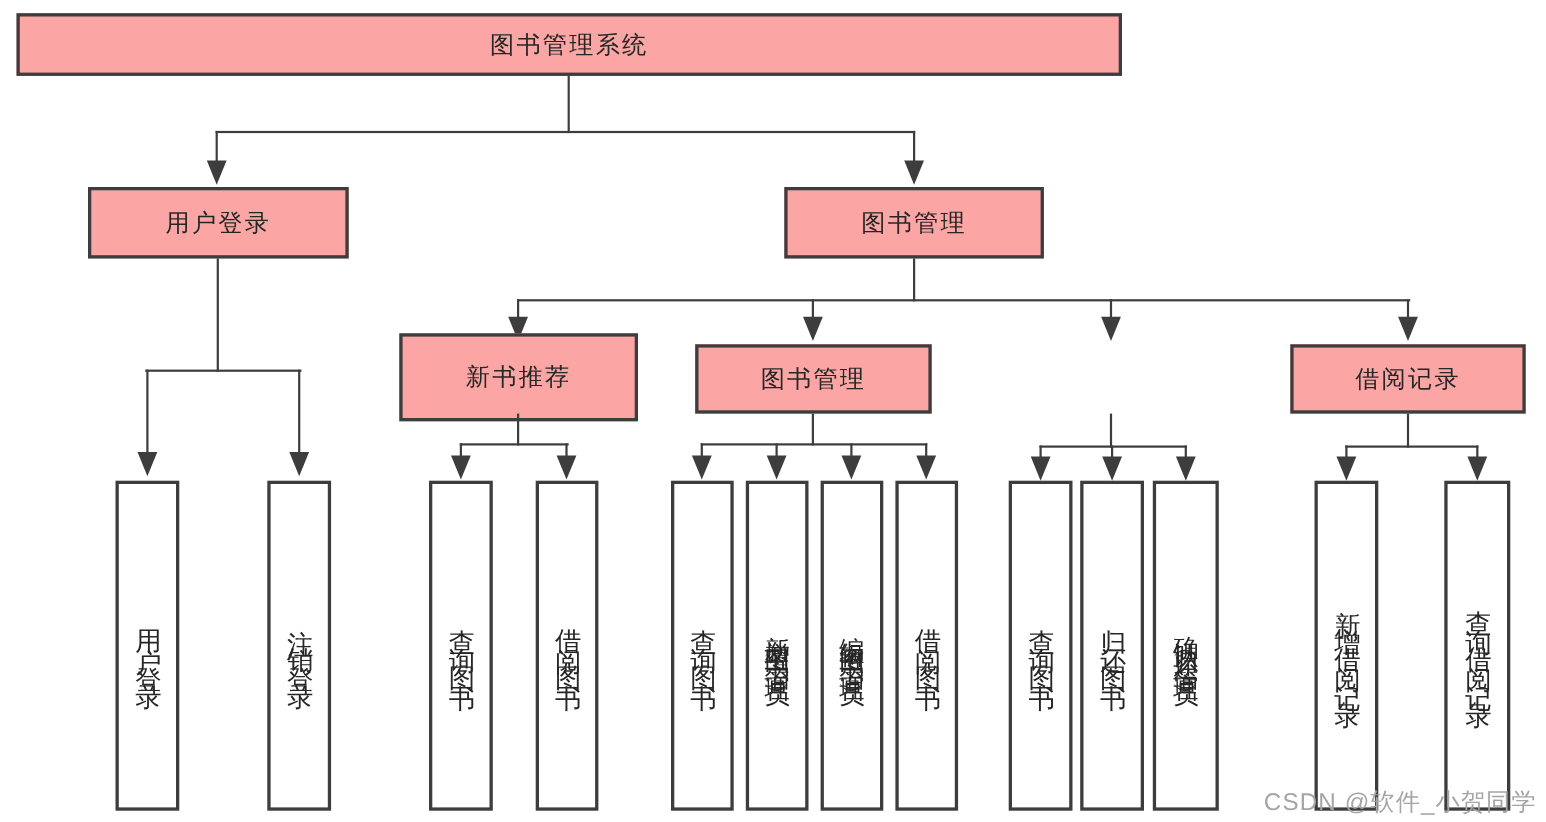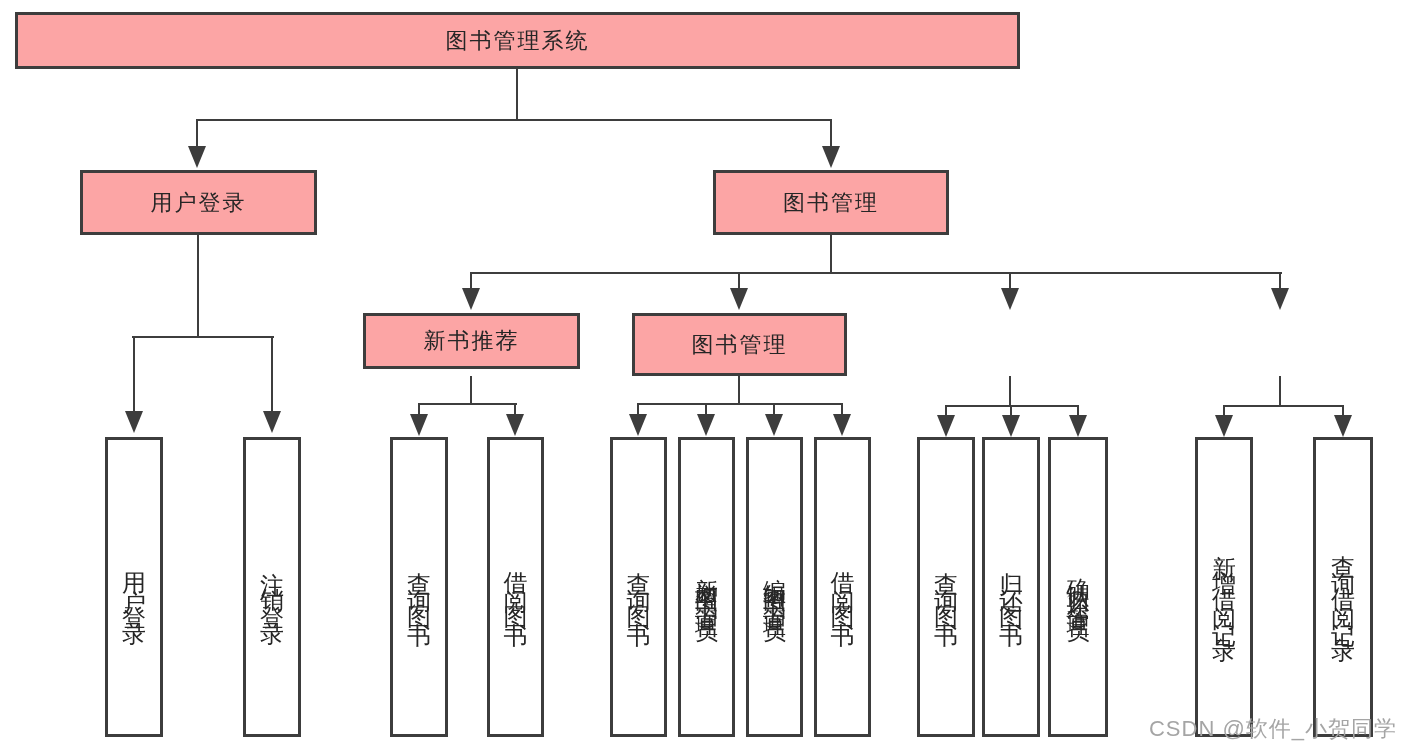--- a/index.html
+++ b/index.html
@@ -105,25 +105,28 @@
   <div class="hline" style="left:470px;top:272px;width:812px"></div>
   <div class="vline" style="left:470px;top:272px;height:17px"></div>
   <div class="arrow" style="left:462px;top:288px"></div>
   <div class="vline" style="left:738px;top:272px;height:17px"></div>
   <div class="arrow" style="left:730px;top:288px"></div>
   <div class="vline" style="left:1009px;top:272px;height:17px"></div>
   <div class="arrow" style="left:1001px;top:288px"></div>
   <div class="vline" style="left:1279px;top:272px;height:17px"></div>
   <div class="arrow" style="left:1271px;top:288px"></div>
 
-  <div class="hbox" style="left:363px;top:313px;width:217px;height:56px">
+  <div class="hbox" style="left:363px;top:303px;width:217px;height:80px">
     <span>新书推荐</span>
   </div>
   <div class="hbox" style="left:632px;top:313px;width:215px;height:63px">
     <span>图书管理</span>
+  </div>
+  <div class="hbox" style="left:1173px;top:313px;width:214px;height:63px">
+    <span>借阅记录</span>
   </div>
 
   <div class="vline" style="left:470px;top:376px;height:29px"></div>
   <div class="hline" style="left:418px;top:403px;width:99px"></div>
   <div class="vline" style="left:418px;top:403px;height:12px"></div>
   <div class="arrow" style="left:410px;top:414px"></div>
   <div class="vline" style="left:514px;top:403px;height:12px"></div>
   <div class="arrow" style="left:506px;top:414px"></div>
 
   <div class="vline" style="left:738px;top:376px;height:29px"></div>

